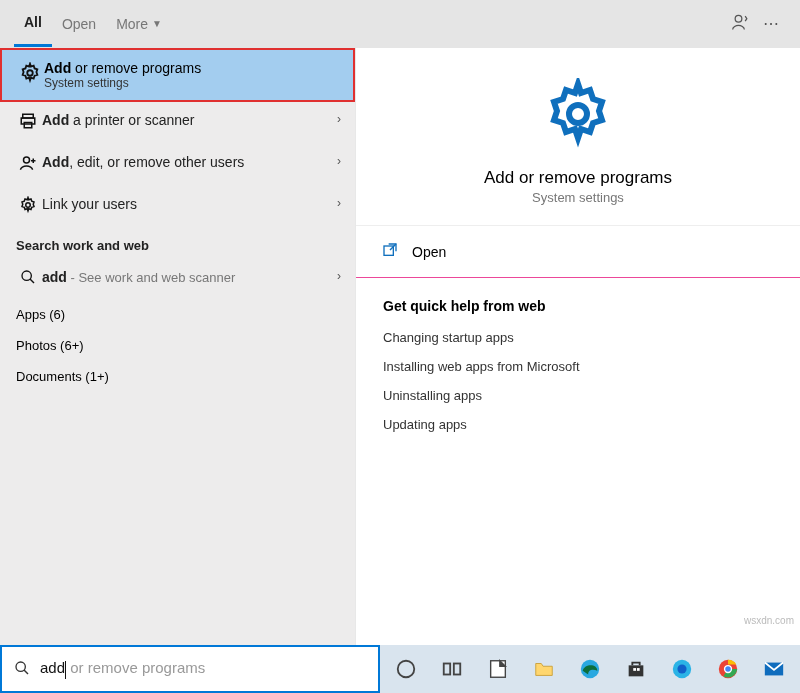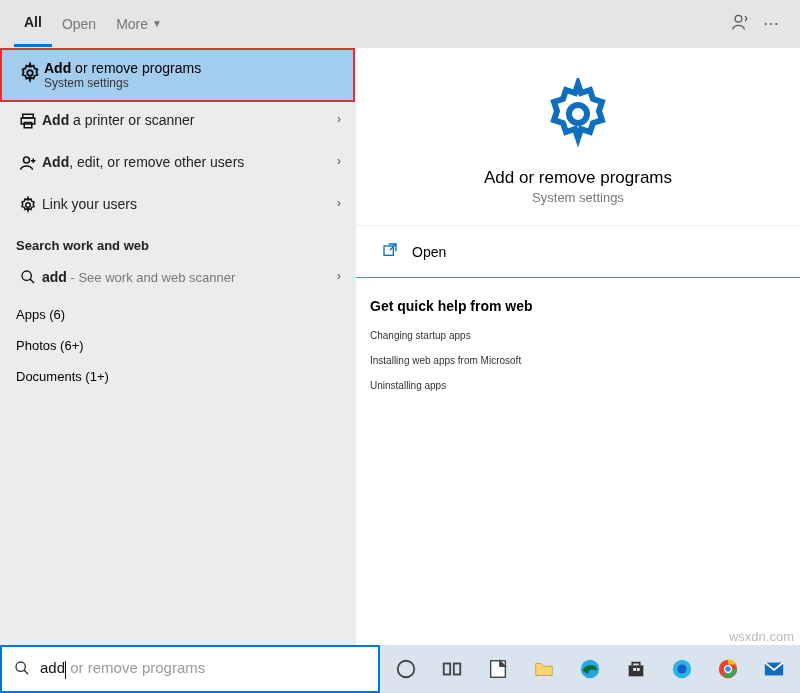--- a/index.html
+++ b/index.html
@@ -38,38 +38,38 @@
 
   
   .preview-head { text-align: center; padding: 30px 20px 20px; border-bottom: 1px solid #eee; }
   .gear-big { display: inline-block; margin-bottom: 14px; }
   .prev-title { font-size: 17px; margin-bottom: 2px; }
   .prev-sub { font-size: 13px; color: #777; }
 
   .open-row { display: flex; align-items: center; padding: 16px 26px; font-size: 14px; border-bottom: 1px solid #ec4899; cursor: pointer; }
   .open-row .icon { margin-right: 14px; color: #0f6fbd; }
 
-  .help-block { padding: 20px 14px; }
+  .help-block { padding: 20px 27px; }
   .help-title { font-size: 14px; font-weight: 600; margin-bottom: 16px; }
-  .help-item { font-size: 10px; color: #333; margin-bottom: 14px; cursor: pointer; }
+  .help-item { font-size: 13px; color: #333; margin-bottom: 14px; cursor: pointer; }
 
   
   .bottom { position: absolute; bottom: 0; left: 0; right: 0; height: 48px; display: flex; background: #d9e4ee; }
   .searchbox { width: 388px; height: 48px; background: #fff; border: 2px solid #0078d7; display: flex; align-items: center; padding: 0 12px; }
   .searchbox .sicon { color: #555; margin-right: 10px; font-size: 15px; }
   .searchbox .text { font-size: 15px; }
   .searchbox .typed { color: #111; }
   .searchbox .ghost { color: #999; }
   .caret { display:inline-block; width:1px; height:18px; background:#111; vertical-align:middle; animation: blink 1s steps(1) infinite; }
   @keyframes blink { 50% { opacity: 0; } }
 
   .taskbar { flex: 1; display: flex; align-items: center; gap: 18px; padding: 0 12px; }
   .tb { width: 28px; height: 28px; display: flex; align-items: center; justify-content: center; font-size: 18px; cursor: pointer; }
   .tb svg { width: 22px; height: 22px; }
-  .watermark { position: absolute; bottom: 49px; right: 6px; font-size: 13px; color: #bbb; }
+  .watermark { position: absolute; bottom: 67px; right: 6px; font-size: 10px; color: #bbb; }
 </style>
 </head>
 <body>
 
 <div class="tabs">
   <div class="tab active">All</div>
   <div class="tab">Open</div>
   <div class="tab">
     <span>More</span>
       <span class="chev">▼</span>
@@ -178,20 +178,21 @@
           </svg>
       </span>
       <span>Open</span>
     </div>
 
     <div class="help-block">
       <div class="help-title">Get quick help from web</div>
       <div class="help-item">Changing startup apps</div>
       <div class="help-item">Installing web apps from Microsoft</div>
       <div class="help-item">Uninstalling apps</div>
+      <div class="help-item">Updating apps</div>
     </div>
   </div>
 </div>
 
 <div class="watermark">wsxdn.com</div>
 
 <div class="bottom">
   <div class="searchbox">
     <span class="sicon">
       <svg width="16" height="16" viewBox="0 0 24 24" fill="none" stroke="#333" stroke-width="2">

